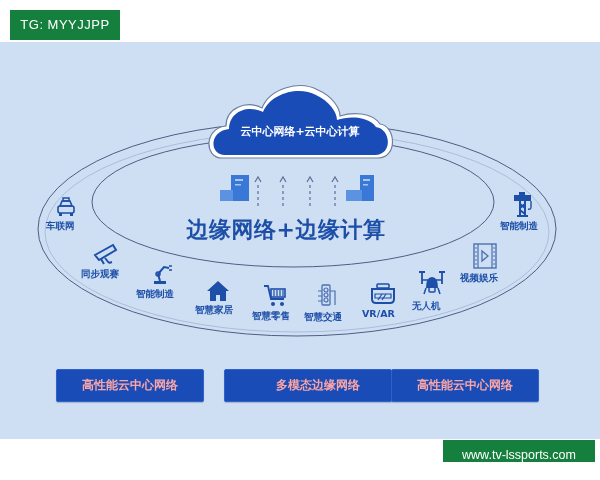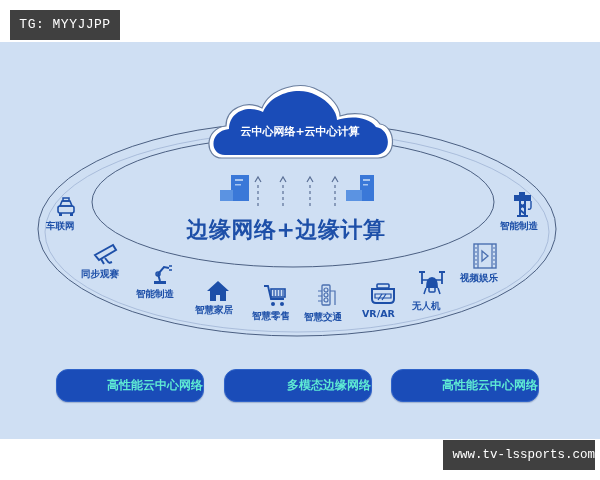--- a/index.html
+++ b/index.html
@@ -1,31 +1,31 @@
 <!DOCTYPE html>
 <html><head>
 <meta charset="utf-8">
 <style>
   html, body { margin: 0; padding: 0; background: #ffffff; }
   body { width: 600px; height: 480px; position: relative; overflow: hidden;
          font-family: "DejaVu Sans", "Liberation Sans", sans-serif; }
   .panel { position: absolute; left: 0; top: 42px; width: 600px; height: 397px; background: #cfdff3; }
-  .wm { position: absolute; background: #404040; color: #ffffff; font-family: Liberation Mono, monospace; }
+  .wm { position: absolute; background: #15803d; color: #ffffff; font-family: Liberation Sans, sans-serif; }
   .wm-top { left: 10px; top: 10px; width: 110px; height: 30px; line-height: 30px; font-size: 13px; text-align: center; letter-spacing: 0.5px; }
-  .wm-bottom { left: 443px; top: 440px; width: 152px; height: 30px; line-height: 30px; font-size: 12.5px; text-align: right; }
+  .wm-bottom { left: 443px; top: 440px; width: 152px; height: 22px; line-height: 30px; font-size: 12.5px; text-align: center; }
   svg.diagram { position: absolute; left: 0; top: 0; }
   .cloud-label { position: absolute; left: 208px; top: 124px; width: 184px; text-align: center;
                  color: #ffffff; font-size: 11px; font-weight: bold; }
   .edge-title { position: absolute; left: 156px; top: 215px; width: 260px; text-align: center;
                 color: #1d4fa8; font-size: 22px; font-weight: bold; letter-spacing: 0.5px; }
   .node { position: absolute; text-align: left; color: #1d4fa8; font-size: 9.5px; font-weight: bold; }
   .node .ico { display: block; margin: 0 auto 2px auto; }
-  .btn { position: absolute; top: 369px; height: 31px; background: #1a4cb8; color: #5eead4;
-         border-radius: 12px; border: 1px solid #2f63c9; font-size: 12px; font-weight: bold;
-         line-height: 31px; text-align: right; box-shadow: 0 1px 1px rgba(20,40,100,0.25); }
+  .btn { position: absolute; top: 369px; height: 31px; background: #1a4cb8; color: #fca5a5;
+         border-radius: 2px; border: 1px solid #2f63c9; font-size: 12px; font-weight: bold;
+         line-height: 31px; text-align: center; box-shadow: 0 1px 1px rgba(20,40,100,0.25); }
 </style>
 </head>
 <body>
 
 <div class="wm wm-top">TG: MYYJJPP</div>
 
 <div class="panel"></div>
 
 <svg class="diagram" width="600" height="480" viewBox="0 0 600 480">
 
@@ -162,16 +162,16 @@
     <rect x="3" y="5" width="17" height="6" fill="#1d4fa8"></rect>
     <rect x="8" y="2" width="6" height="3" fill="#1d4fa8"></rect>
     <path d="M9,11 L9,26 M14,11 L14,26 M9,14 L14,18 M14,14 L9,18 M9,20 L14,24" stroke="#1d4fa8" stroke-width="2"></path>
     <path d="M20,11 L20,17 Q20,20 17,19" fill="none" stroke="#1d4fa8" stroke-width="1.4"></path>
     <rect x="6" y="25" width="11" height="2" fill="#1d4fa8"></rect>
   </svg>
   <span>智能制造</span>
 </div>
 
 <div class="btn" style="left:56px; width:146px;">高性能云中心网络</div>
-<div class="btn" style="left:224px; width:146px;">多模态边缘网络</div>
+<div class="btn" style="left:224px; width:146px;padding-left:20px;">多模态边缘网络</div>
 <div class="btn" style="left:391px; width:146px;">高性能云中心网络</div>
 
 <div class="wm wm-bottom">www.tv-lssports.com</div>
 
 </body></html>

